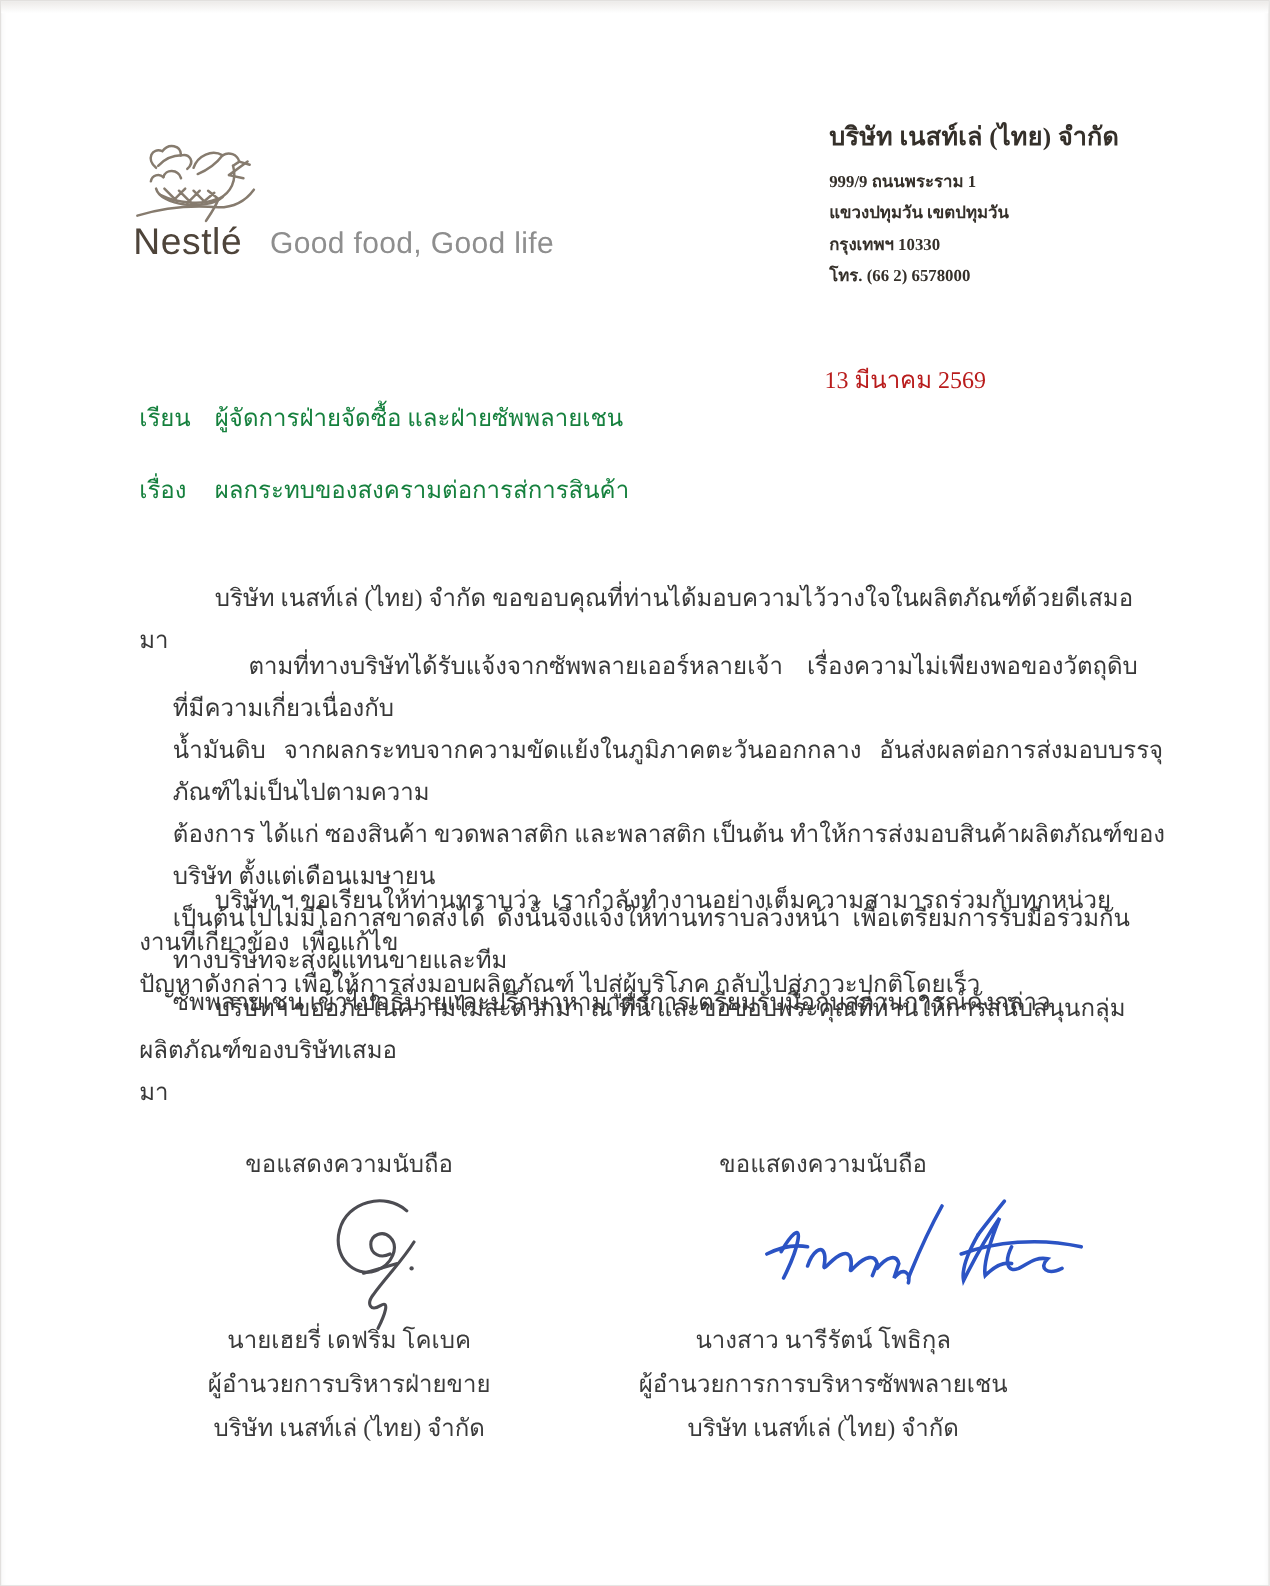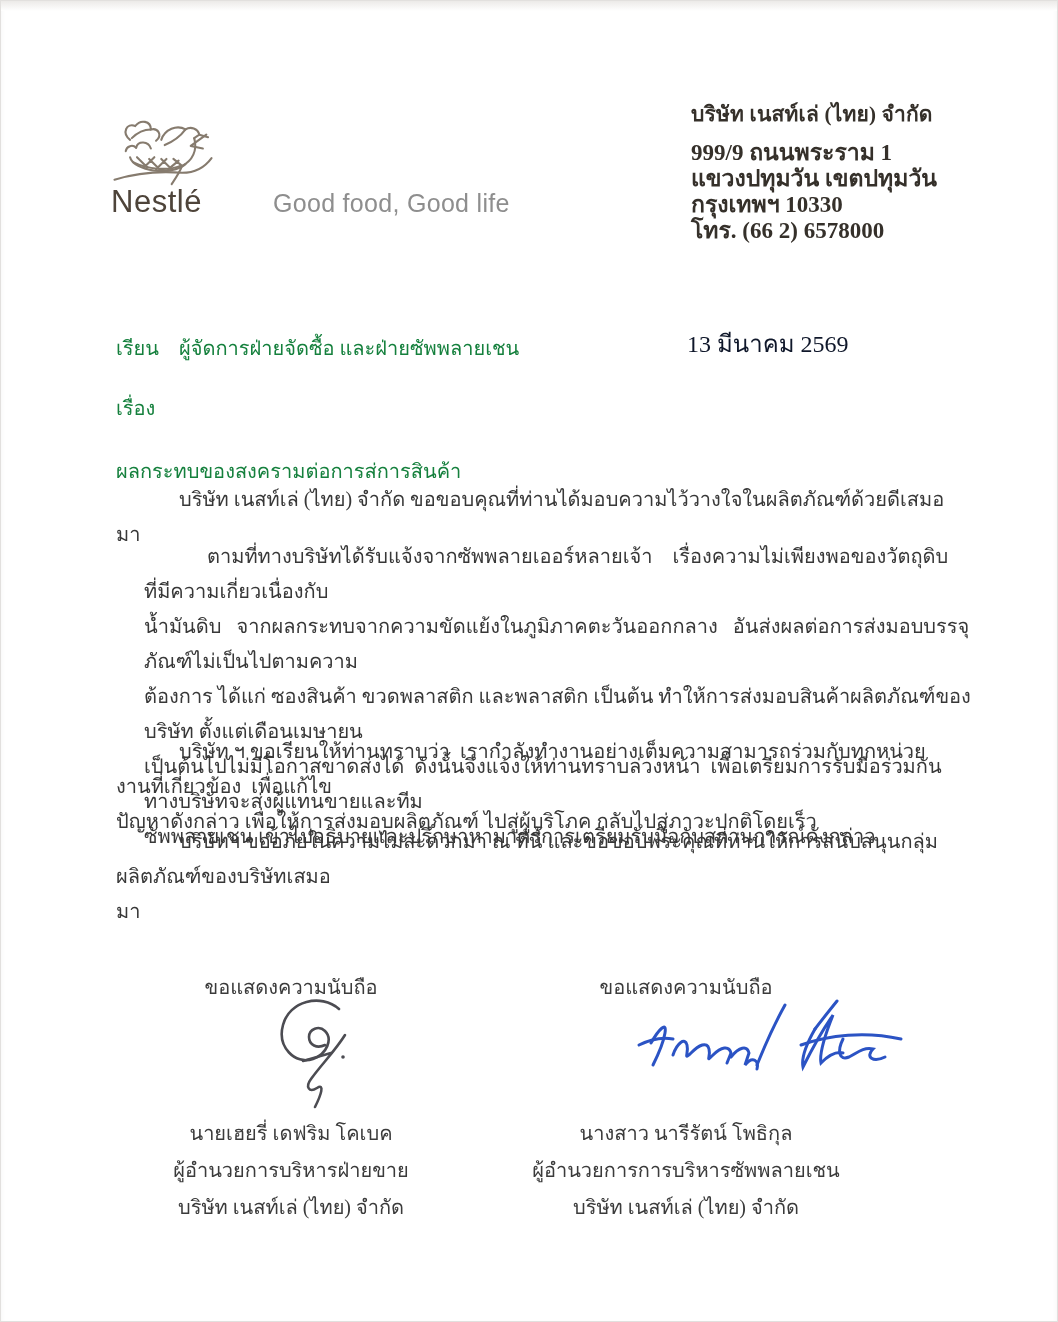--- a/index.html
+++ b/index.html
@@ -39,59 +39,57 @@
     font-size: 31px;
     font-weight: normal;
     letter-spacing: 0.5px;
   }
   .tagline {
     position: absolute;
     left: 224px; top: 188px;
     font-family: "Liberation Sans", sans-serif;
     font-size: 25px;
     letter-spacing: 0.3px;
-    margin-left: 48px;
   }
   .header-address {
     position: absolute;
     left: 690px; top: 96px;
     width: 270px;
     color: #35302a;
   }
   .header-address .company {
     font-size: 21px;
     font-weight: bold;
     margin-bottom: 10px;
     letter-spacing: 0.2px;
   }
   .header-address .addr-line {
-    font-size: 23px;
+    font-size: 14px;
     font-weight: bold;
     line-height: 26px;
   }
 
   
   .date-line {
     position: absolute;
     left: 686px; top: 299px;
-    font-size: 24px;
-    color: #0f172a;
-    margin-top: 24px;
+    font-size: 20px;
+    color: #b91c1c;
   }
   .meta-row {
     position: absolute;
     left: 115px;
     width: 840px;
     display: flex;
     font-size: 20px;
     color: #15803d;
   }
   .meta-row .label { width: 63px; flex: 0 0 63px; }
   .row-to      { top: 331px; }
-  .row-subject { top: 391px; flex-direction: column; }
+  .row-subject { top: 391px; }
 
   
   .para {
     position: absolute;
     left: 115px;
     width: 832px;
     font-size: 20px;
     color: #383838;
   }
   .para .line {
@@ -105,21 +103,20 @@
   .para-4 { top: 823px; }
 
   
   .sig-col {
     position: absolute;
     top: 958px;
     width: 310px;
     text-align: center;
     font-size: 20px;
     color: #3b3b3b;
-    margin-top: 16px;
   }
   .sig-col.left  { left: 135px; }
   .sig-col.right { left: 530px; }
   .sig-col .salute { line-height: 24px; }
   .sig-name-block {
     position: absolute;
     top: 140px;
     left: 0;
     width: 100%;
   }

